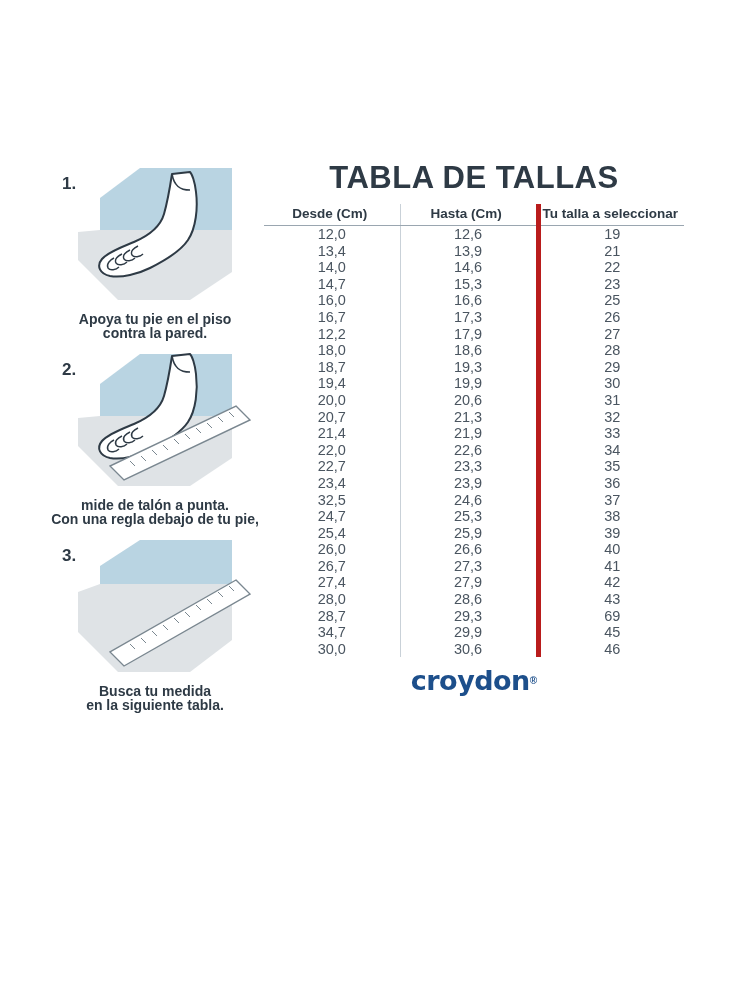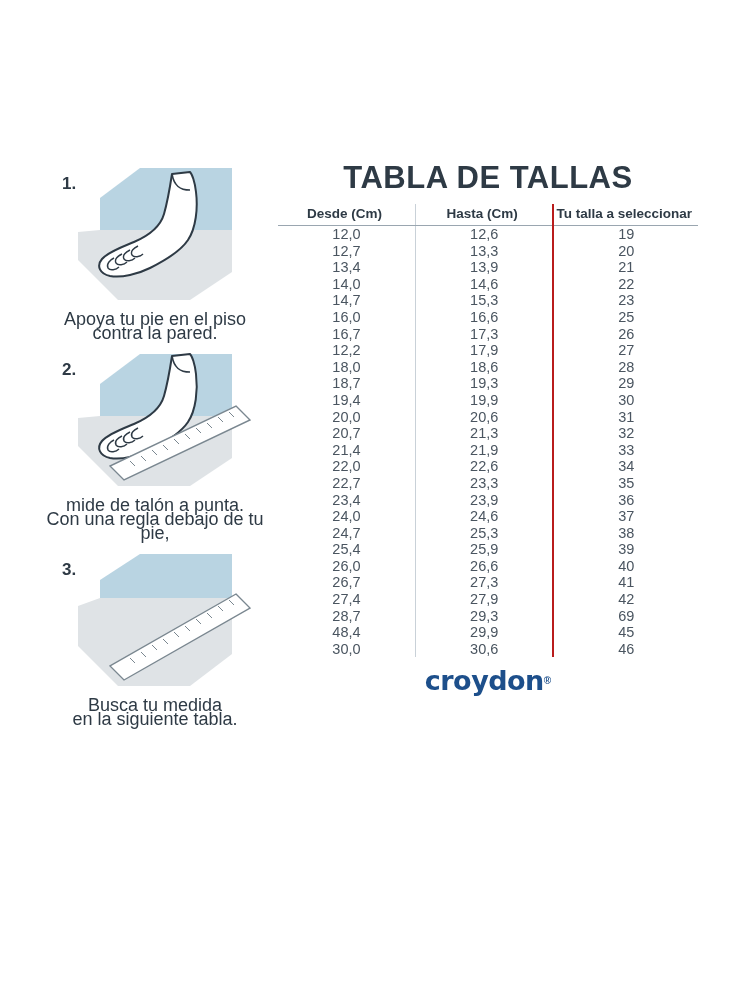--- a/index.html
+++ b/index.html
@@ -43,31 +43,32 @@
     z-index: 5;
   }
   .illus {
     position: relative;
     width: 230px;
     height: 150px;
   }
   .illus svg { display: block; }
   .step-caption {
     text-align: center;
-    font-size: 18px;
+    font-size: 14px;
     line-height: 14px;
     color: #2e3a45;
     margin-top: 2px;
     width: 230px;
+    font-weight: bold;
   }
 
   
   .right-col {
     position: absolute;
-    left: 278px;
+    left: 264px;
     top: 160px;
     width: 420px;
   }
   .table-title {
     font-size: 31px;
     font-weight: bold;
     letter-spacing: 0.5px;
     color: #2e3a45;
     text-align: center;
     margin: 0 0 8px 0;
@@ -91,21 +92,21 @@
     text-align: center;
     padding: 0;
     line-height: 16.6px;
     font-size: 14.5px;
     color: #4a5560;
   }
   table.sizes th.col-a, table.sizes td.col-a { width: 140px; }
   table.sizes th.col-b, table.sizes td.col-b {
     width: 140px;
     border-left: 1px solid #c9d1d8;
-    border-right: 2px solid #b91c1c;
+    border-right: 5px solid #b91c1c;
   }
   table.sizes th.col-c, table.sizes td.col-c { width: 140px; text-align: center; }
 
   .brand {
     margin-top: 8px;
     text-align: center;
     position: relative;
     width: 420px;
   }
   .brand-name {
@@ -236,25 +237,20 @@
           <th class="col-c">Tu talla a seleccionar</th>
         </tr>
       </thead>
       <tbody id="size-table-body">
           <tr>
             <td class="col-a">12,0</td>
             <td class="col-b">12,6</td>
             <td class="col-c">19</td>
           </tr>
           <tr>
-            <td class="col-a">12,7</td>
-            <td class="col-b">13,3</td>
-            <td class="col-c">20</td>
-          </tr>
-          <tr>
             <td class="col-a">13,4</td>
             <td class="col-b">13,9</td>
             <td class="col-c">21</td>
           </tr>
           <tr>
             <td class="col-a">14,0</td>
             <td class="col-b">14,6</td>
             <td class="col-c">22</td>
           </tr>
           <tr>
@@ -316,21 +312,21 @@
             <td class="col-a">22,7</td>
             <td class="col-b">23,3</td>
             <td class="col-c">35</td>
           </tr>
           <tr>
             <td class="col-a">23,4</td>
             <td class="col-b">23,9</td>
             <td class="col-c">36</td>
           </tr>
           <tr>
-            <td class="col-a">24,0</td>
+            <td class="col-a">32,5</td>
             <td class="col-b">24,6</td>
             <td class="col-c">37</td>
           </tr>
           <tr>
             <td class="col-a">24,7</td>
             <td class="col-b">25,3</td>
             <td class="col-c">38</td>
           </tr>
           <tr>
             <td class="col-a">25,4</td>
@@ -346,26 +342,31 @@
             <td class="col-a">26,7</td>
             <td class="col-b">27,3</td>
             <td class="col-c">41</td>
           </tr>
           <tr>
             <td class="col-a">27,4</td>
             <td class="col-b">27,9</td>
             <td class="col-c">42</td>
           </tr>
           <tr>
+            <td class="col-a">28,0</td>
+            <td class="col-b">28,6</td>
+            <td class="col-c">43</td>
+          </tr>
+          <tr>
             <td class="col-a">28,7</td>
             <td class="col-b">29,3</td>
             <td class="col-c">69</td>
           </tr>
           <tr>
-            <td class="col-a">48,4</td>
+            <td class="col-a">34,7</td>
             <td class="col-b">29,9</td>
             <td class="col-c">45</td>
           </tr>
           <tr>
             <td class="col-a">30,0</td>
             <td class="col-b">30,6</td>
             <td class="col-c">46</td>
           </tr>
         </tbody>
     </table>

